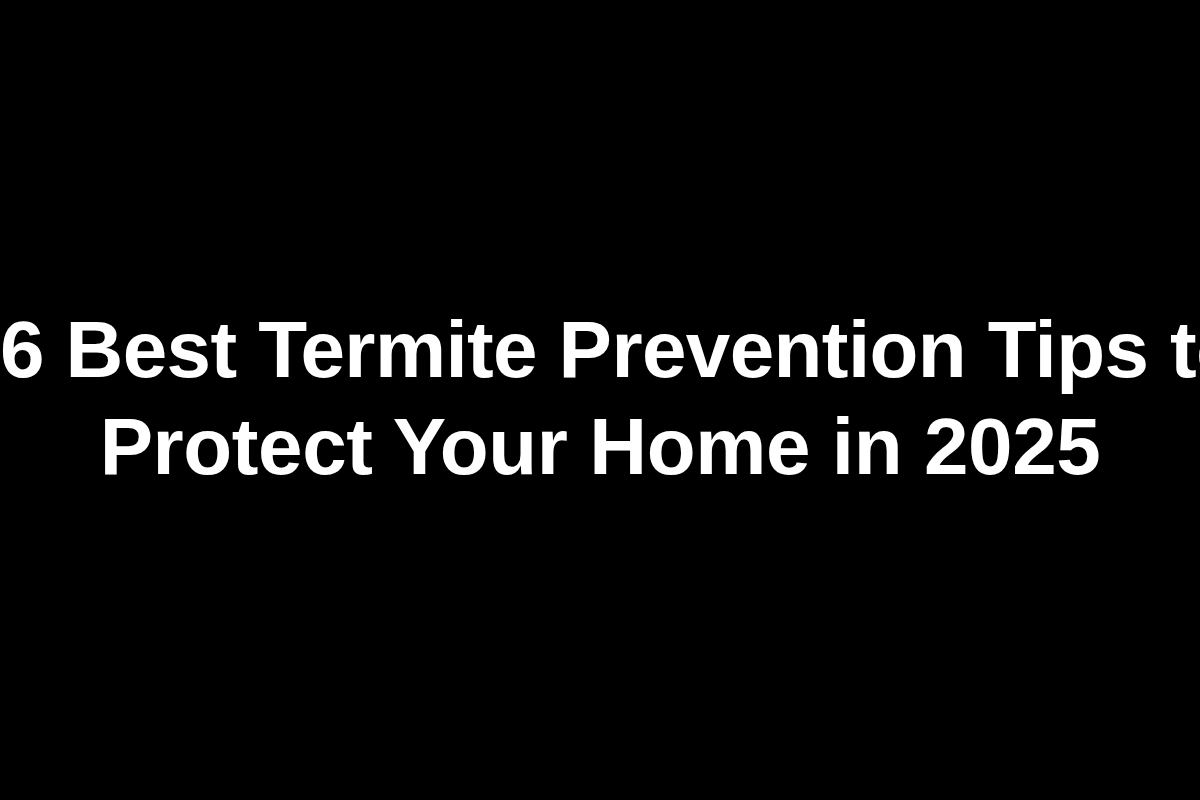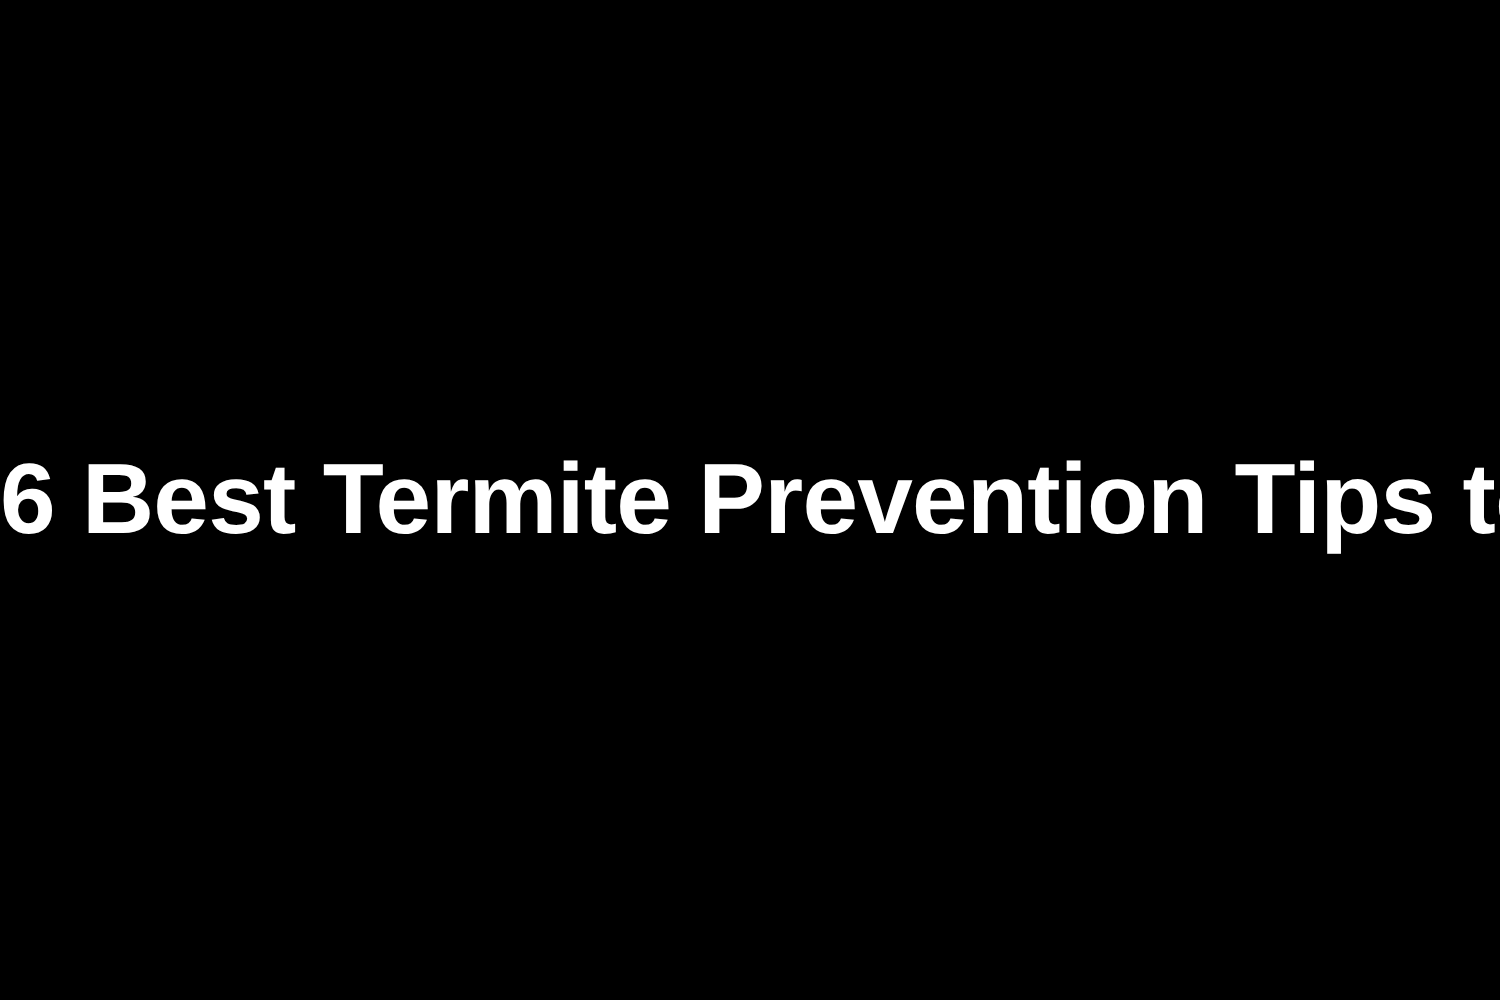--- a/index.html
+++ b/index.html
@@ -63,16 +63,17 @@
 </style>
 </head>
 <body style="background: rgb(0, 0, 0);">
 
 <div class="title-card" style="background: rgb(0, 0, 0);">
 
   <div class="title-block">
 
     <h1 class="headline" style="color: rgb(255, 255, 255);">
       <span class="line line-1">6 Best Termite Prevention Tips to</span>
+      <span class="line line-2">Protect Your Home in 2025</span>
     </h1>
 
   </div>
 </div>
 
 </body></html>

